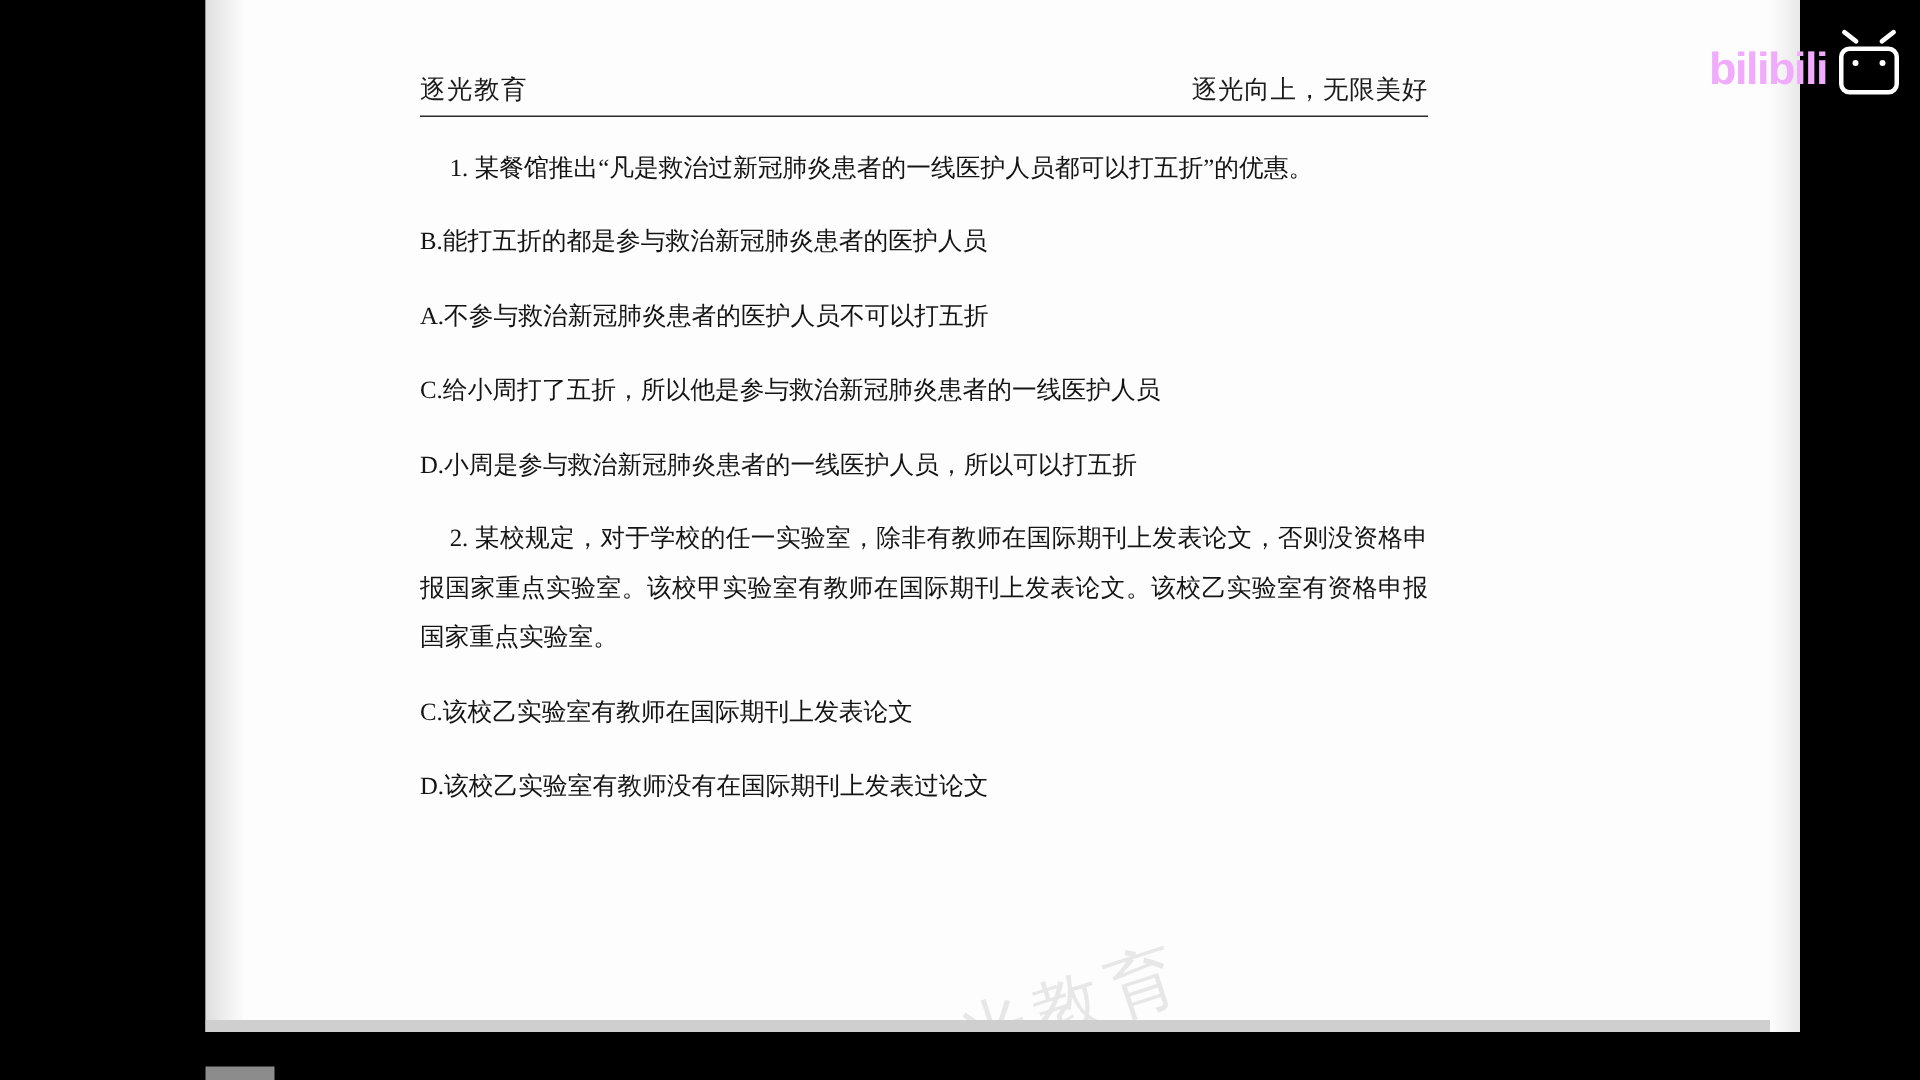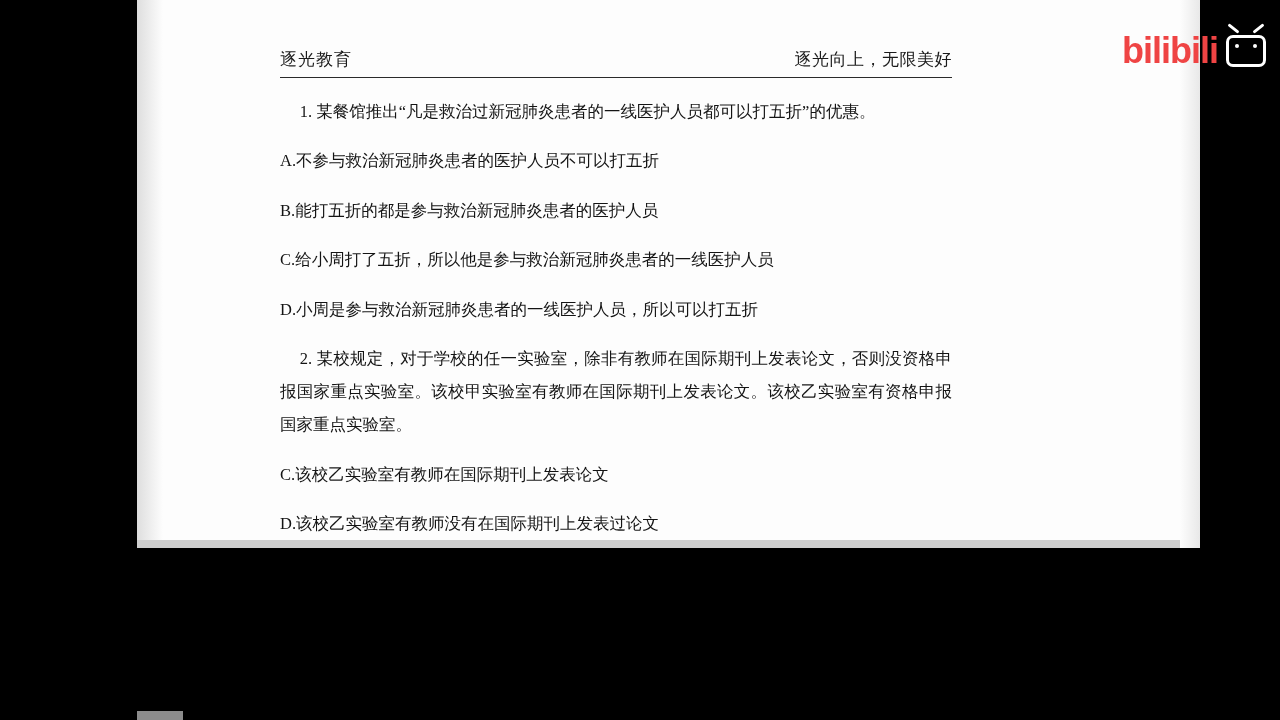--- a/index.html
+++ b/index.html
@@ -27,21 +27,21 @@
     background: #000000;
   }
   .bar-left { left: 0; width: 137px; }
   .bar-right { right: 0; width: 80px; }
 
   .page {
     position: absolute;
     left: 137px;
     top: 0;
     width: 1063px;
-    height: 548px;
+    height: 688px;
     background: #fdfdfd;
     overflow: hidden;
   }
   
   .page::before {
     content: "";
     position: absolute;
     left: 0; top: 0; bottom: 0;
     width: 26px;
     background: linear-gradient(to right, #dedede, #fdfdfd);
@@ -105,23 +105,23 @@
   .bili-logo {
     position: absolute;
     right: 14px;
     top: 30px;
     display: flex;
     align-items: center;
     gap: 8px;
   }
   .bili-text {
     font-family: "Liberation Sans", sans-serif;
-    font-size: 36px;
+    font-size: 30px;
     font-weight: bold;
-    color: #ef4444;
+    color: #f0abfc;
     letter-spacing: -1px;
   }
   .bili-mark {
     position: relative;
     width: 34px;
     height: 26px;
     border: 3px solid #ffffff;
     border-radius: 7px;
   }
   .bili-mark::before,
@@ -192,22 +192,22 @@
 
     <div class="content">
 
       <div class="header-row">
         <span class="header-left">逐光教育</span>
         <span class="header-right">逐光向上，无限美好</span>
       </div>
 
       <div class="body-text">
         <p class="q-first-line">1. 某餐馆推出“凡是救治过新冠肺炎患者的一线医护人员都可以打五折”的优惠。</p>
+        <p class="para">B.能打五折的都是参与救治新冠肺炎患者的医护人员</p>
         <p class="para">A.不参与救治新冠肺炎患者的医护人员不可以打五折</p>
-        <p class="para">B.能打五折的都是参与救治新冠肺炎患者的医护人员</p>
         <p class="para">C.给小周打了五折，所以他是参与救治新冠肺炎患者的一线医护人员</p>
         <p class="para">D.小周是参与救治新冠肺炎患者的一线医护人员，所以可以打五折</p>
         <p class="para-indent">2. 某校规定，对于学校的任一实验室，除非有教师在国际期刊上发表论文，否则没资格申报国家重点实验室。该校甲实验室有教师在国际期刊上发表论文。该校乙实验室有资格申报国家重点实验室。</p>
         <p class="para">C.该校乙实验室有教师在国际期刊上发表论文</p>
         <p class="para">D.该校乙实验室有教师没有在国际期刊上发表过论文</p>
 
       </div>
 
     </div>
 

